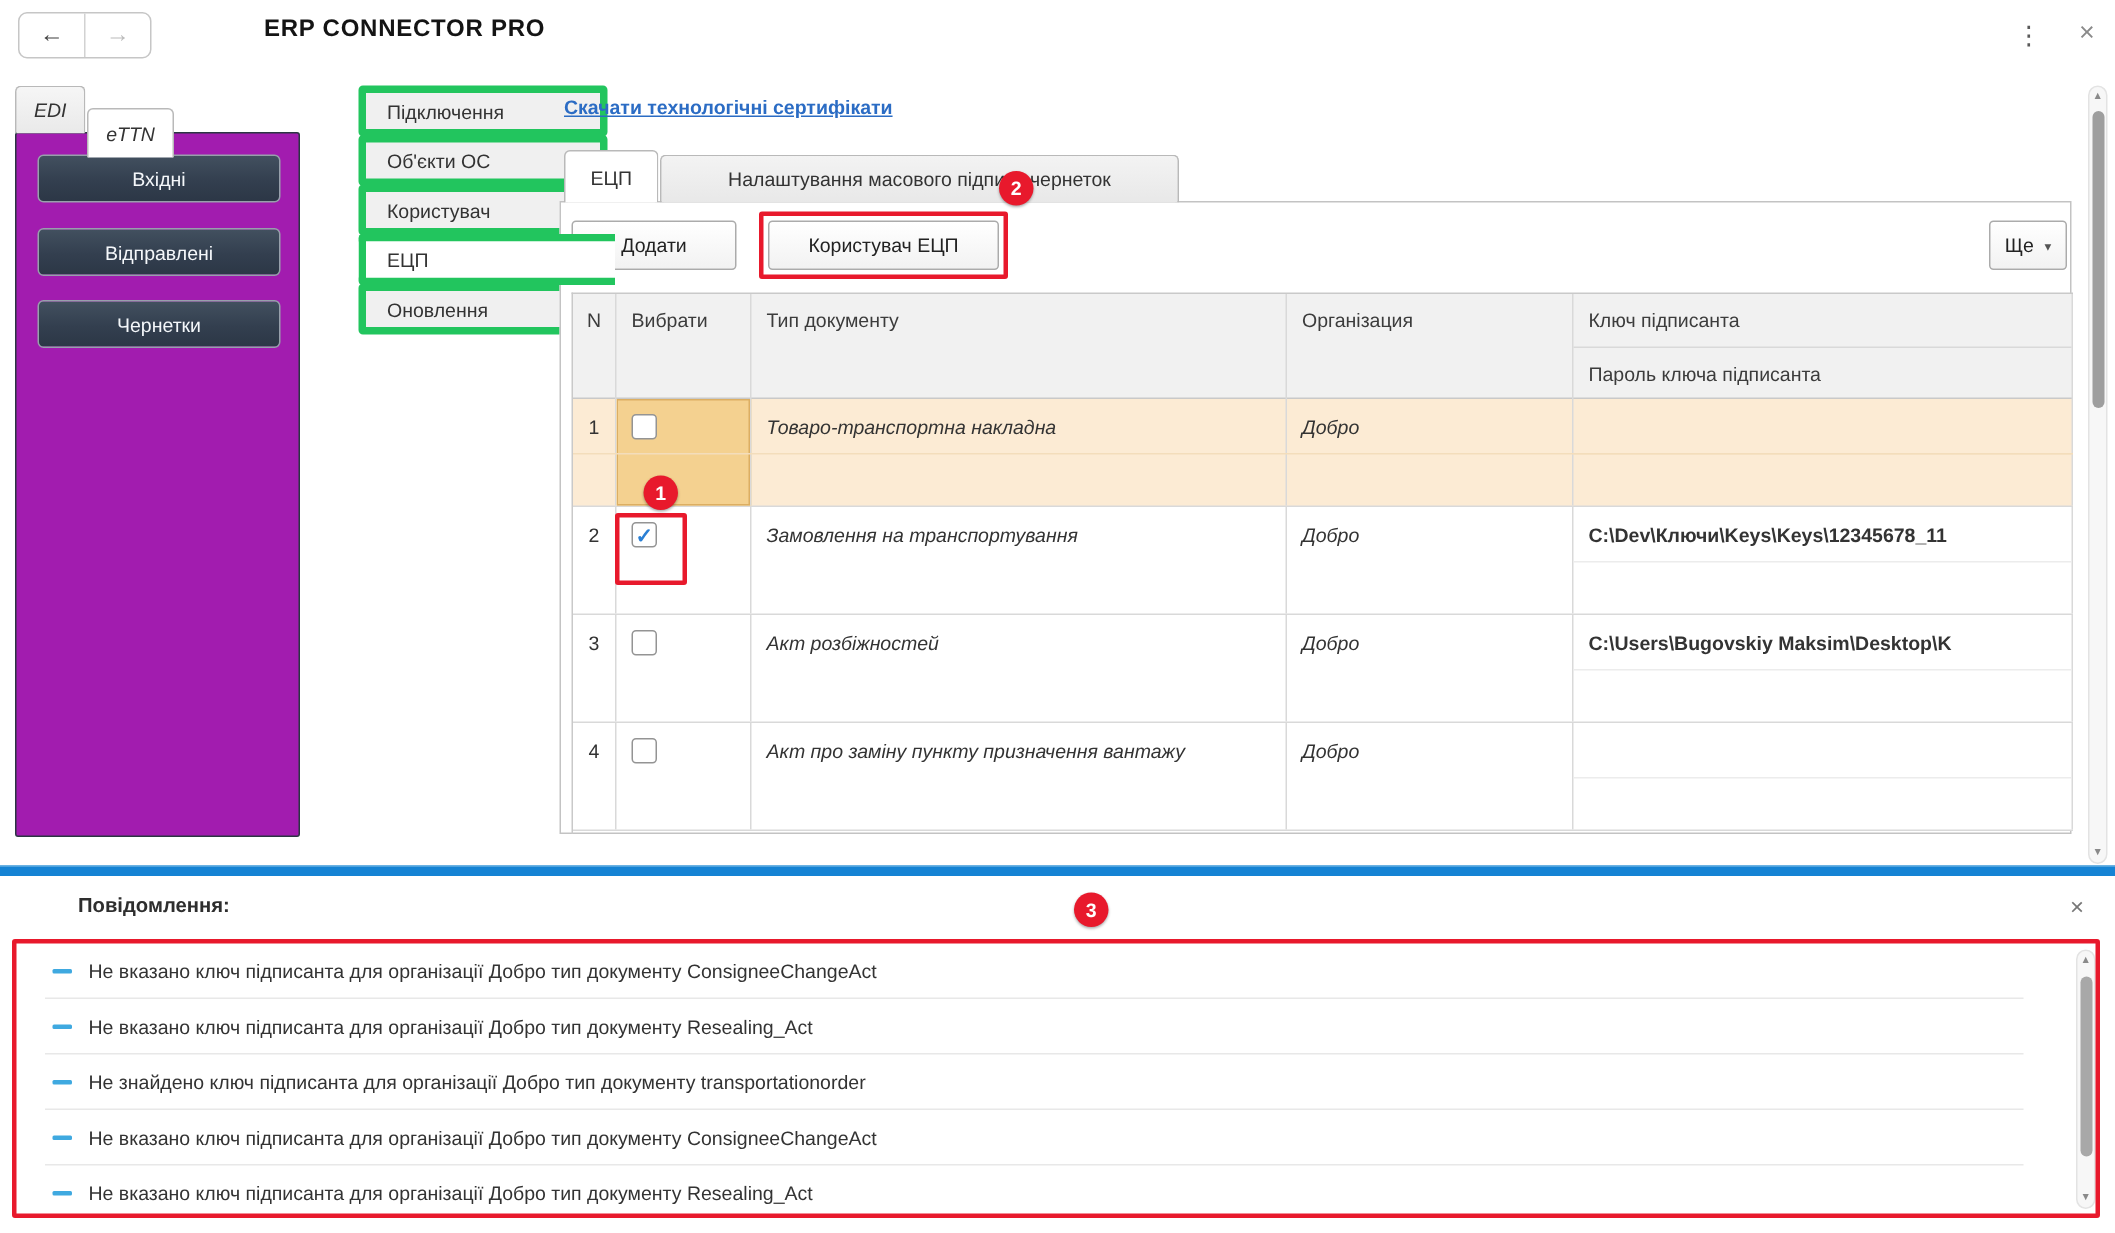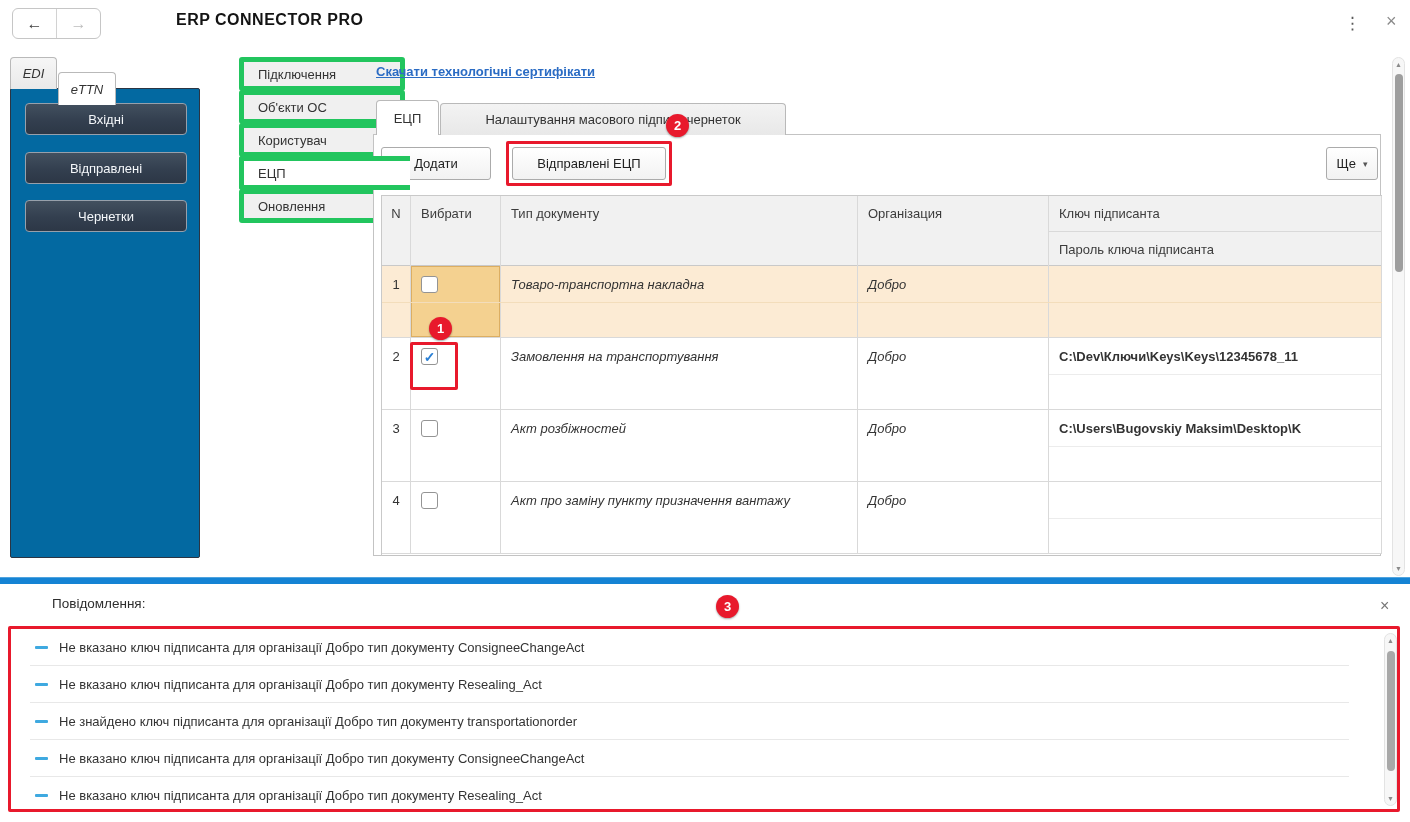--- a/index.html
+++ b/index.html
@@ -13,21 +13,21 @@
   .navbtns .half:first-child { border-right:1px solid #d2d2d2; color:#3f3f3f; }
   .navbtns .half:last-child { color:#bdbdbd; }
   .apptitle { position:absolute; left:176px; top:11px; font-size:16px; font-weight:bold; color:#141414; letter-spacing:0.5px; }
   .kebab { position:absolute; left:1344px; top:13px; font-size:17px; color:#5a5a5a; cursor:pointer; }
   .winclose { position:absolute; left:1386px; top:11px; font-size:18px; color:#8a8a8a; cursor:pointer; }
 
   
   .sidetab { position:absolute; top:57px; height:32px; border:1px solid #b9b9b9; border-bottom:none; border-radius:4px 4px 0 0; background:linear-gradient(#f6f6f6,#e9e9e9); display:flex; align-items:center; justify-content:center; color:#333; z-index:2;font-style:italic; }
   .sidetab.edi { left:10px; width:47px; }
   .sidetab.ettn { left:58px; width:58px; top:56px; height:33px; background:#fff;margin-top:16px; }
-  .darkpanel { position:absolute; left:10px; top:88px; width:190px; height:470px; background:#0369a1; border-radius:2px; border:1px solid #2b3543; }
+  .darkpanel { position:absolute; left:10px; top:88px; width:190px; height:470px; background:#a21caf; border-radius:2px; border:1px solid #2b3543; }
   .dbtn { position:absolute; left:14px; width:162px; height:32px; border:1px solid #97a0ab; border-radius:4px; background:linear-gradient(180deg,#42505f 0%, #333f4f 55%, #2c3746 100%); color:#f4f7fa; display:flex; align-items:center; justify-content:center; font-size:13px; cursor:pointer; }
 
   
   .navitem { position:absolute; left:205px; width:166px; height:34px; background:#f0f0f0; border:5px solid #22c55e; border-radius:3px; display:flex; align-items:center; padding-left:14px; color:#333; cursor:pointer;margin-left:34px; }
   .navitem.active { width:171px; background:#fff; border-right:none; border-radius:3px 0 0 3px; z-index:3; }
 
   
   .dllink { position:absolute; left:376px; top:64px; color:#2b6cc4; font-weight:bold; text-decoration:underline; cursor:pointer; }
   .ctab1 { position:absolute; left:376px; top:100px; width:63px; height:35px; background:#fff; border:1px solid #b9b9b9; border-bottom:none; border-radius:4px 4px 0 0; display:flex; align-items:center; justify-content:center; z-index:2; }
   .ctab2 { position:absolute; left:440px; top:103px; width:346px; height:32px; background:linear-gradient(#f3f3f3,#e8e8e8); border:1px solid #b9b9b9; border-bottom:none; border-radius:4px 4px 0 0; display:flex; align-items:center; justify-content:center; color:#333; cursor:pointer; }
@@ -66,21 +66,21 @@
   .vsb .thumb { position:absolute; left:2px; width:8px; background:#9e9e9e; border-radius:4px; }
   .sb-main { left:1392px; top:57px; width:13px; height:519px; }
   .sb-main .up { top:3px; } .sb-main .down { bottom:3px; }
   .sb-main .thumb { top:16px; height:198px; }
   .sb-msg { left:1384px; top:633px; width:13px; height:173px; }
   .sb-msg .up { top:3px; } .sb-msg .down { bottom:3px; }
   .sb-msg .thumb { top:17px; height:120px; background:#a8a8a8; }
 
   
   .bluebar { position:absolute; left:0; top:577px; width:1410px; height:7px; background:#1583d4; border-top:1px solid #4fa3de; }
-  .msgtitle { position:absolute; left:8px; top:596px; font-weight:normal; color:#2e2e2e; font-size:13.5px;padding-left:44px; }
+  .msgtitle { position:absolute; left:8px; top:596px; font-weight:bold; color:#2e2e2e; font-size:13.5px;padding-left:44px; }
   .msgclose { position:absolute; left:1380px; top:597px; font-size:16px; color:#777; cursor:pointer; }
   .msglist { position:absolute; left:11px; top:629px; width:1386px; }
   .msgitem { position:relative; height:37px; display:flex; align-items:center; cursor:default; }
   .msgdash { width:13px; height:3px; background:#3fa9e0; border-radius:1px; margin-left:24px; flex:none; }
   .msgtext { margin-left:11px; color:#333; white-space:nowrap; }
   .msgsep { position:absolute; left:19px; right:48px; bottom:0; height:1px; background:#e8e8e8; }
 
   
   .ann { position:absolute; border:3px solid #e8192c; border-radius:2px; pointer-events:none; z-index:8; }
   .rect1 { left:410px; top:342px; width:48px; height:48px; }
@@ -122,21 +122,21 @@
   <div class="navitem" style="top:123px">Користувач</div>
   <div class="navitem active" style="top:156px">ЕЦП</div>
   <div class="navitem" style="top:189px">Оновлення</div>
 
   <div class="dllink">Скачати технологічні сертифікати</div>
   <div class="cpanel"></div>
   <div class="ctab1">ЕЦП</div>
   <div class="ctab2">Налаштування масового підпису чернеток</div>
 
   <div class="btn btn-add">Додати</div>
-  <div class="btn btn-verify">Відправлені ЕЦП</div>
+  <div class="btn btn-verify">Користувач ЕЦП</div>
   <div class="btn btn-more">
     <span>Ще</span>
     <span class="caret">▾</span>
   </div>
 
   <div class="tbl">
     <div class="trow thead">
       <div class="cN">N</div>
       <div class="c">Вибрати</div>
       <div class="c">Тип документу</div>

